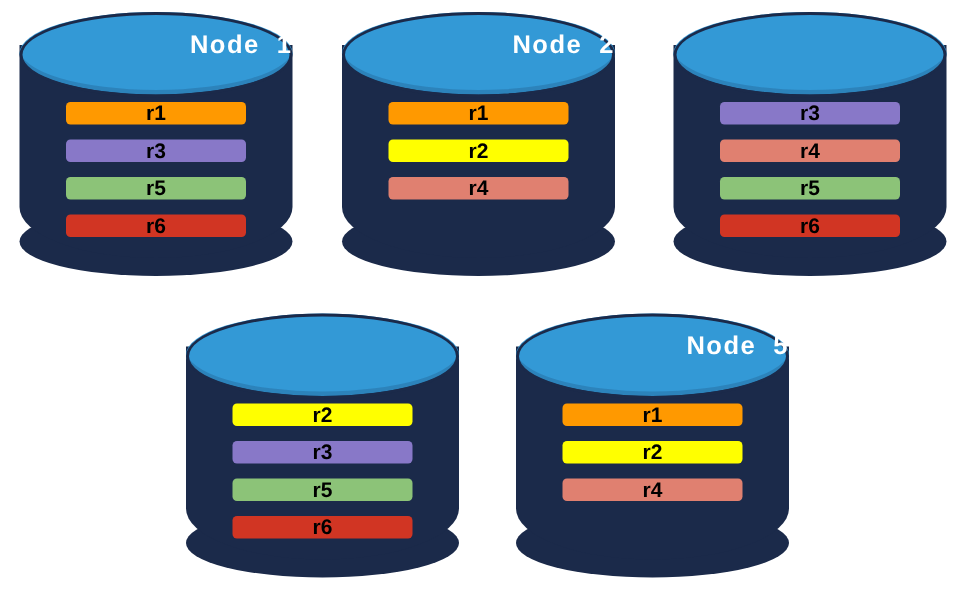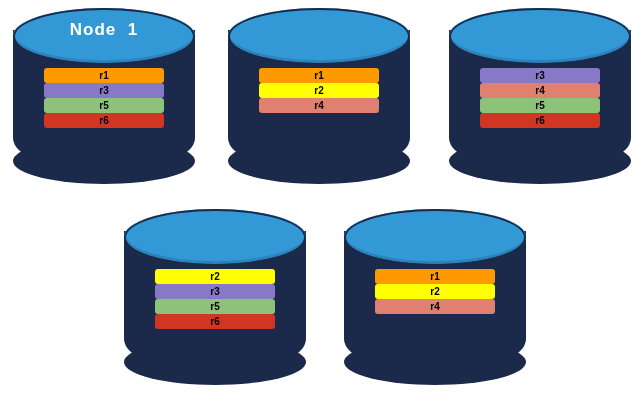--- a/index.html
+++ b/index.html
@@ -69,42 +69,43 @@
     border: 2px solid #1b2a4a;
     box-sizing: border-box;
     pointer-events: none;
   }
 
   .node-label {
     position: absolute;
     left: 0;
     top: 12px;
     width: 182px;
-    text-align: center;
+    text-align: right;
     color: #ffffff;
     font-size: 17px;
     font-weight: bold;
     letter-spacing: 1px;
     z-index: 5;
     white-space: pre;
   }
 
   
   .replica-list {
     position: absolute;
     left: 31px;
     top: 60px;
     width: 120px;
     z-index: 4;
   }
   .replica {
     height: 15px;
+    margin-bottom: 10px;
     border-radius: 3px;
     text-align: center;
-    font-size: 10px;
+    font-size: 14px;
     font-weight: bold;
     color: #000000;
     line-height: 15px;
   }
 
   
   #node-1 { left: 13px;  top: 8px; }
   #node-2 { left: 228px; top: 8px; }
   #node-3 { left: 449px; top: 8px; }
   
@@ -128,20 +129,21 @@
         <div class="replica" style="background: rgb(140, 195, 120);">r5</div>
         <div class="replica" style="background: rgb(209, 53, 35);">r6</div>
       </div>
   </div>
 
   <div class="node" id="node-2">
     <div class="cyl-bottom-shade"></div>
     <div class="cyl-body"></div>
     <div class="cyl-top"></div>
     <div class="cyl-rim"></div>
+    <div class="node-label">Node  2</div>
     <div class="replica-list">
         <div class="replica" style="background: rgb(255, 153, 0);">r1</div>
         <div class="replica" style="background: rgb(255, 255, 0);">r2</div>
         <div class="replica" style="background: rgb(224, 128, 112);">r4</div>
       </div>
   </div>
 
   <div class="node" id="node-3">
     <div class="cyl-bottom-shade"></div>
     <div class="cyl-body"></div>
@@ -166,20 +168,21 @@
         <div class="replica" style="background: rgb(140, 195, 120);">r5</div>
         <div class="replica" style="background: rgb(209, 53, 35);">r6</div>
       </div>
   </div>
 
   <div class="node node-row-2" id="node-5">
     <div class="cyl-bottom-shade"></div>
     <div class="cyl-body"></div>
     <div class="cyl-top"></div>
     <div class="cyl-rim"></div>
+    <div class="node-label">Node  5</div>
     <div class="replica-list">
         <div class="replica" style="background: rgb(255, 153, 0);">r1</div>
         <div class="replica" style="background: rgb(255, 255, 0);">r2</div>
         <div class="replica" style="background: rgb(224, 128, 112);">r4</div>
       </div>
   </div>
 
 </div>
 
 </body></html>

